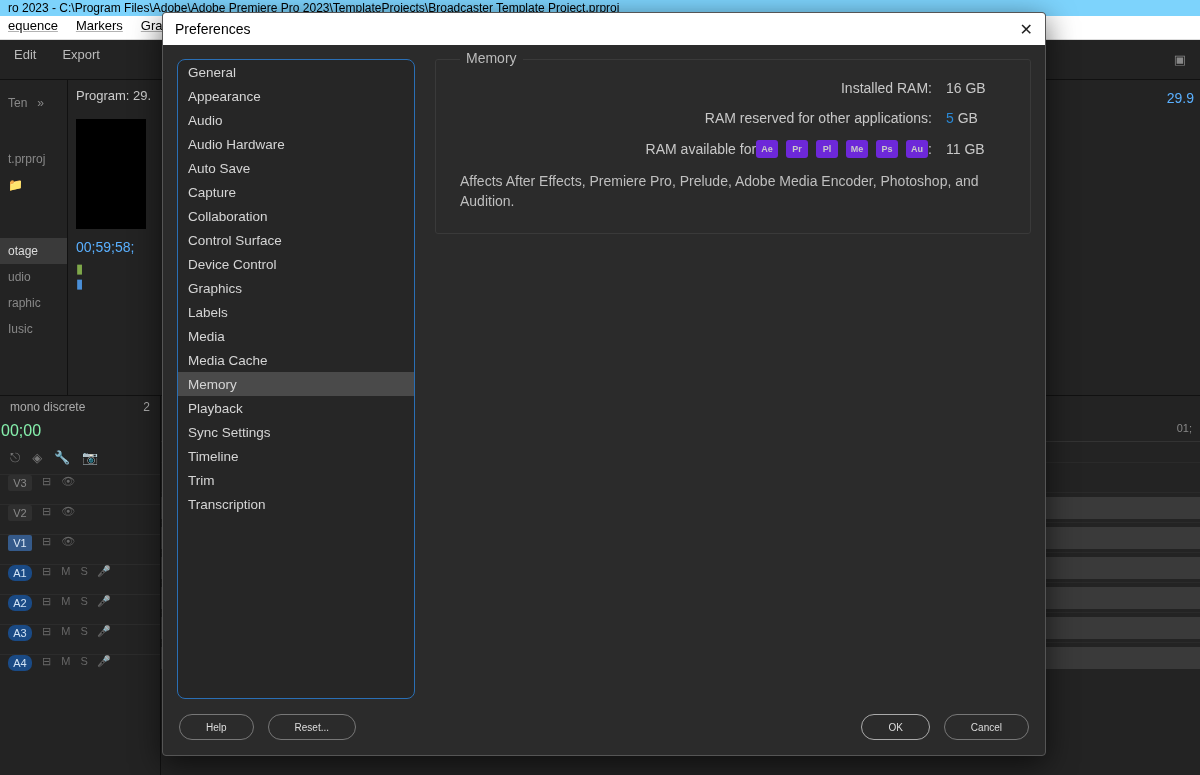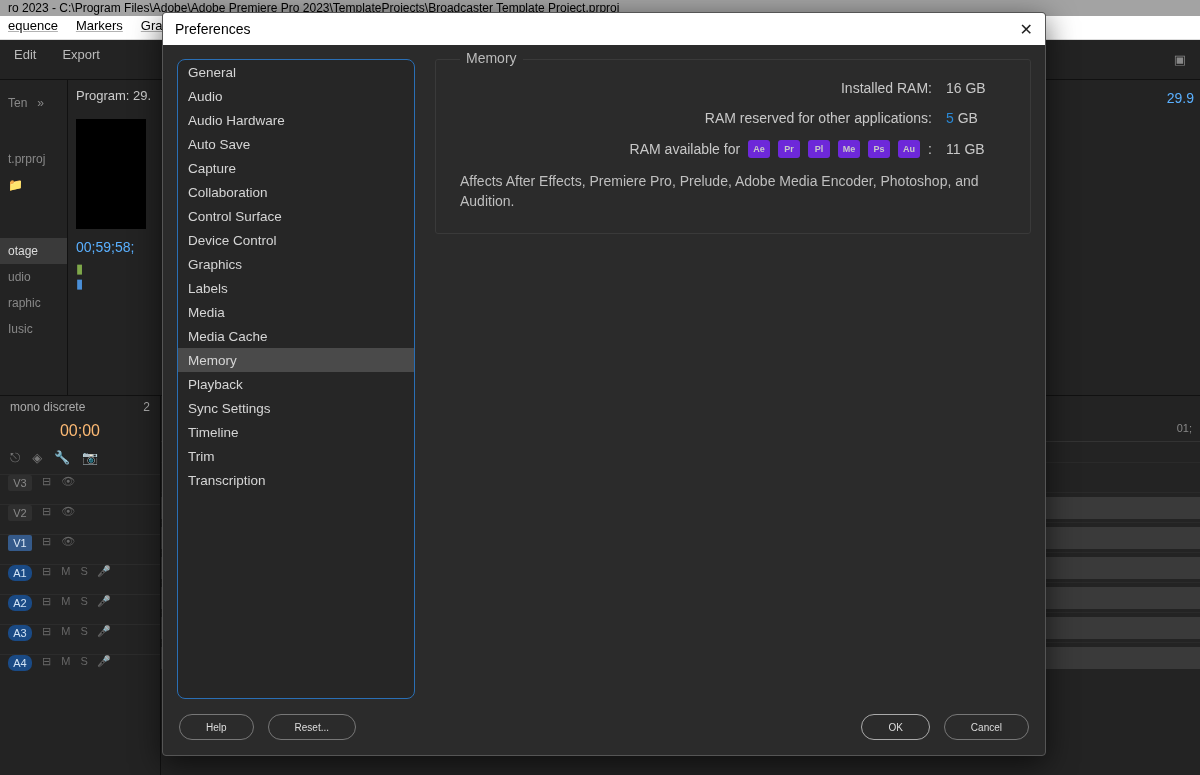--- a/index.html
+++ b/index.html
@@ -1,36 +1,36 @@
 <!DOCTYPE html>
 <html><head>
 <meta charset="utf-8">
 <style>
 * { margin: 0; padding: 0; box-sizing: border-box; font-family: -apple-system, "Segoe UI", sans-serif; }
 body { background: #232323; color: #ccc; width: 1200px; height: 775px; overflow: hidden; position: relative; font-size: 13px; }
 
 
-.titlebar { background: #a3a3a3; color: #000; height: 16px; padding: 1px 8px; font-size: 12px; white-space: nowrap; overflow: hidden; }
+.titlebar { background: #7dd3fc; color: #000; height: 16px; padding: 1px 8px; font-size: 12px; white-space: nowrap; overflow: hidden; }
 .menubar { background: #fff; color: #000; height: 24px; border-bottom: 1px solid #ddd; padding: 2px 8px; font-size: 13px; display: flex; gap: 18px; }
 .menubar span { text-decoration: underline; text-decoration-color: rgba(0,0,0,.3); }
 .workspace-bar { background: #232323; height: 40px; display: flex; align-items: center; padding: 0 14px; gap: 26px; color: #bbb; border-bottom: 1px solid #111; }
 .workspace-bar .tab { padding-bottom: 10px; }
 .workspace-right { margin-left: auto; display:flex; gap:14px; color:#888;}
 .main-body { display: flex; height: calc(775px - 80px); }
 .left-col { width: 68px; background: #232323; border-right: 1px solid #111; }
 .left-col .panel-item { padding: 6px 8px; font-size: 12px; color: #888; }
 .left-col .panel-item.sel { background: #3a3a3a; color: #ddd; }
 .prog-panel { flex: 0 0 auto; width: 100px; padding: 8px; color: #ccc; font-size: 13px; }
 .prog-black { width: 70px; height: 110px; background: #000; margin: 16px 0 10px 0; }
 .tc { font-size: 14px; color: #5ab0ff; }
 .right-side { margin-left: auto; width: 152px; padding: 10px 6px; text-align: right; color: #5ab0ff; font-size: 14px; }
 .lower { position: absolute; left:0; right:0; top: 395px; bottom:0; background:#232323; border-top:1px solid #111; display:flex; }
 .tl-left { width: 160px; }
 .tl-header { padding: 4px 10px; font-size: 12px; color:#aaa; }
-.tl-tc { color:#fdba74; font-size:16px; padding: 4px 14px 10px; text-align: center;}
+.tl-tc { color:#86efac; font-size:16px; padding: 4px 1px 10px;}
 .tl-tools { display:flex; gap:12px; padding: 0 10px 8px; color:#777;}
 .tracks { }
 .track { height: 30px; display:flex; align-items:flex-start; gap:10px; padding: 0 8px; border-top:1px solid #2c2c2c; font-size:11px; color:#888;}
 .track.audio .badge { background:#1a4a85; color:#d0e2f5;border-radius:7px;}
 .badge { display:inline-block; width:24px; text-align:center; padding:2px 0; background:#2f2f2f; border-radius:2px; font-size:11px;}
 .track.v1sel .badge{ background:#355a8a; color:#dce9f7;}
 .track .ico{ color:#666; font-size:11px;}
 .tl-right { flex:1; border-left:1px solid #111; }
 .tl-top { height:22px; display:flex; align-items:center; font-size:11px; color:#888; padding:0 8px;}
 .tl-top .x { color:#aaa; }
@@ -185,20 +185,21 @@
 </div>
 
 <div class="dialog">
   <div class="dlg-title">
     <span>Preferences</span>
     <span class="close">✕</span>
   </div>
   <div class="dlg-body">
     <div class="cat-list" id="catlist">
         <div class="cat-item">General</div>
+        <div class="cat-item">Appearance</div>
         <div class="cat-item">Audio</div>
         <div class="cat-item">Audio Hardware</div>
         <div class="cat-item">Auto Save</div>
         <div class="cat-item">Capture</div>
         <div class="cat-item">Collaboration</div>
         <div class="cat-item">Control Surface</div>
         <div class="cat-item">Device Control</div>
         <div class="cat-item">Graphics</div>
         <div class="cat-item">Labels</div>
         <div class="cat-item">Media</div>
@@ -216,21 +217,21 @@
         <div style="margin-top:-14px">
           <div class="row">
             <div class="lbl">Installed RAM:</div>
             <div class="val">16 GB</div>
           </div>
           <div class="row">
             <div class="lbl">RAM reserved for other applications:</div>
             <div class="val"><span class="editable" style="color:#2a89d6">5</span> <span>GB</span></div>
           </div>
           <div class="row">
-            <div class="lbl" style="display:flex;align-items:center;justify-content:flex-end;gap:8px;">
+            <div class="lbl" style="display:flex;align-items:center;justify-content:flex-end;gap:0;">
               <span>RAM available for</span>
               <span class="app-icons" id="appicons">
                   <span class="app-ic">Ae</span>
                   <span class="app-ic">Pr</span>
                   <span class="app-ic">Pl</span>
                   <span class="app-ic">Me</span>
                   <span class="app-ic">Ps</span>
                   <span class="app-ic">Au</span>
                 </span>
               <span>:</span>

